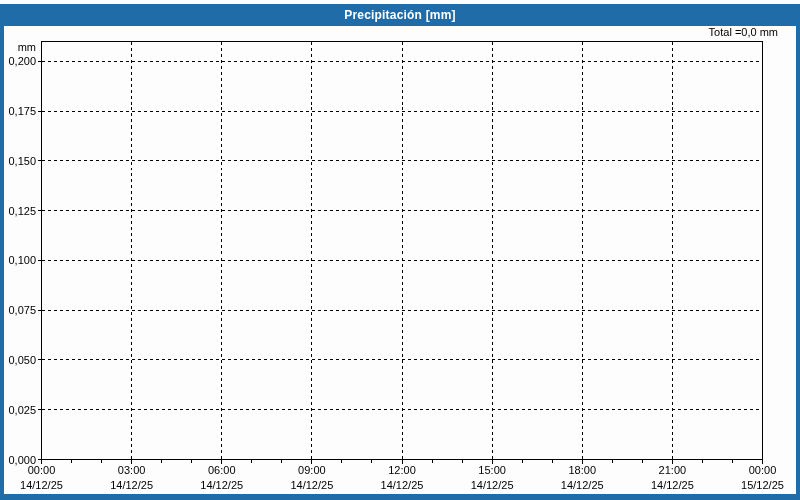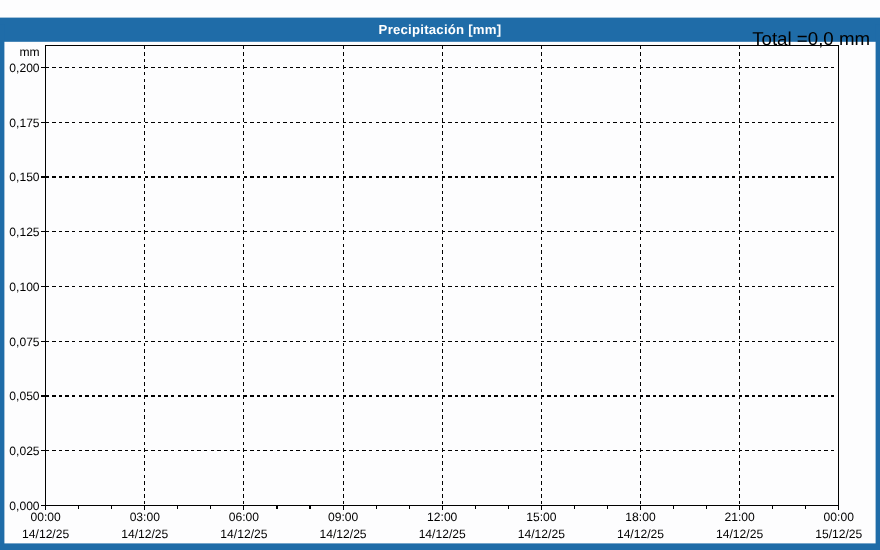--- a/index.html
+++ b/index.html
@@ -11,34 +11,34 @@
   body{
     width:800px;height:500px;
     font-family:"Liberation Sans", sans-serif;
     background:#ffffff;
   }
   .window{
     position:relative;width:800px;height:500px;
     background:var(--c-bg);overflow:hidden;
   }
   .titlebar{
-    position:absolute;top:16px;left:0;width:100%;height:22px;
+    position:absolute;top:4px;left:0;width:100%;height:22px;
     background:var(--c-frame);
     display:flex;align-items:center;justify-content:center;
   }
   .titlebar .title-text{
     color:#ffffff;font-weight:bold;font-size:12px;letter-spacing:0.2px;
   }
   .edge{position:absolute;background:var(--c-frame);}
   .edge-left{left:0;top:22px;bottom:0;width:4px;}
   .edge-right{right:0;top:22px;bottom:0;width:4px;}
   .edge-bottom{left:0;right:0;bottom:0;height:6px;}
   .total-label{
-    position:absolute;top:26px;right:9px;
-    font-size:17px;color:var(--c-text);
+    position:absolute;top:26px;right:22px;
+    font-size:11px;color:var(--c-text);
   }
   #plot-svg{position:absolute;left:0;top:0;}
 </style>
 </head>
 <body>
 
 <div class="window">
 
   <svg id="plot-svg" width="800" height="500">
       <line x1="41.5" y1="61.40476190476187" x2="762.5" y2="61.40476190476187" stroke-dasharray="3,3" stroke="#000000" stroke-width="1" shape-rendering="crispEdges"></line>

